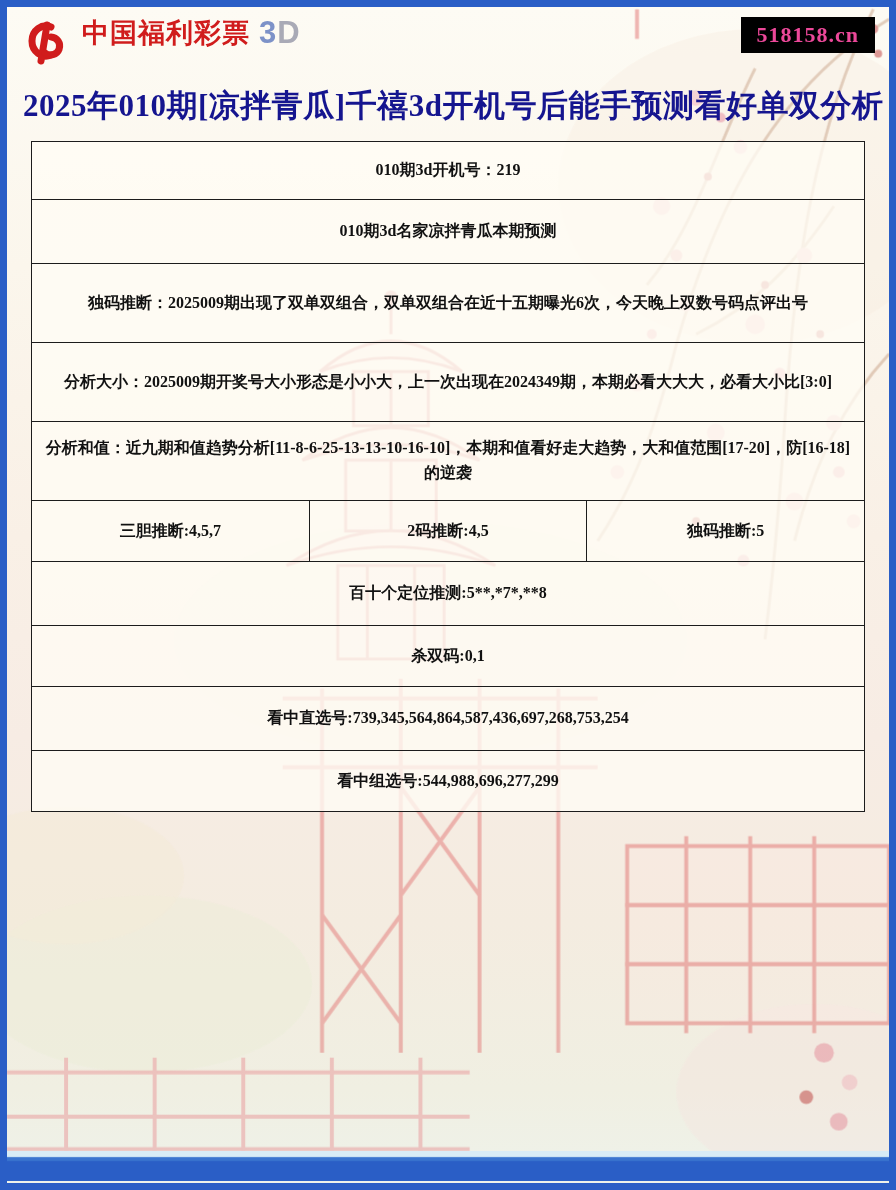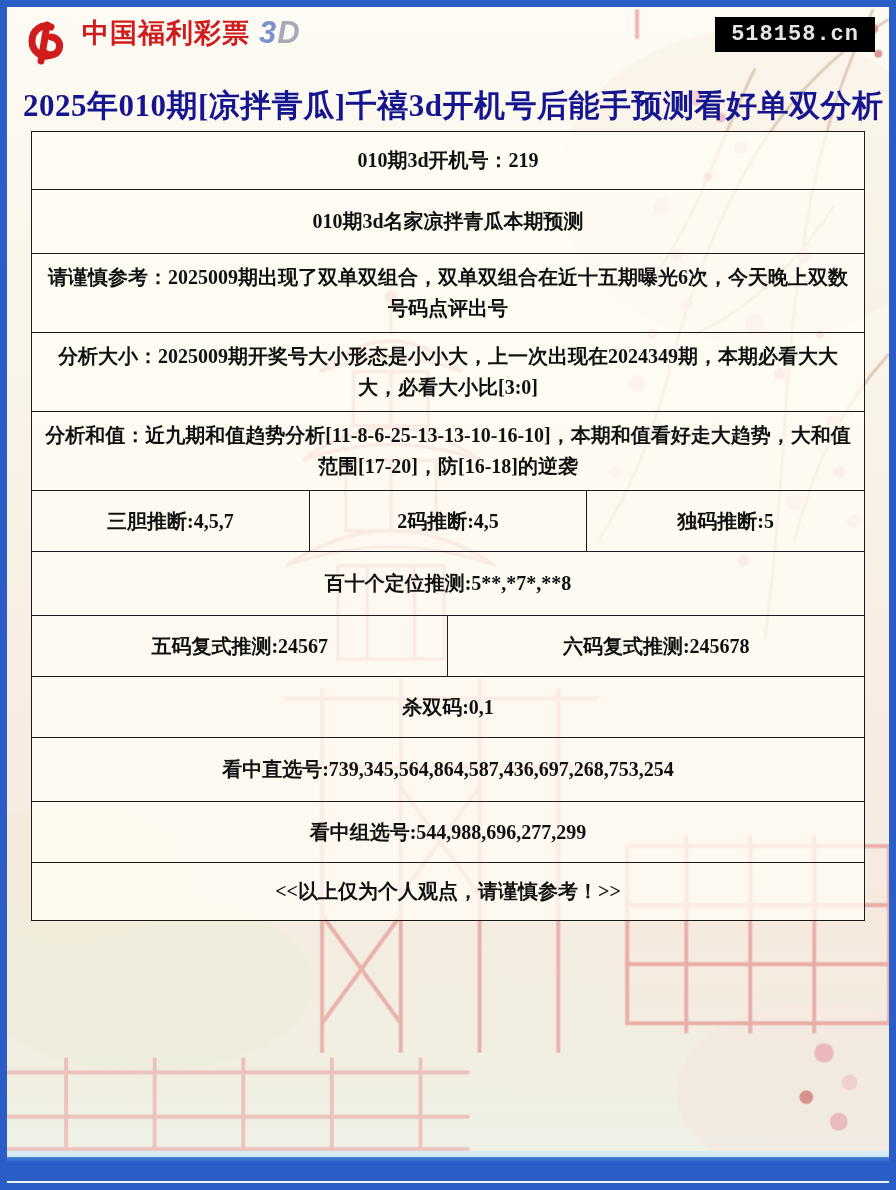--- a/index.html
+++ b/index.html
@@ -11,48 +11,48 @@
     overflow:hidden;
     background:linear-gradient(180deg,#fdfbf4 0%,#fbf6ec 22%,#f9f0e6 45%,#f7ece4 62%,#f4ece0 78%,#f0efe2 92%,#eef2ea 100%);
     font-family:"Liberation Serif","DejaVu Serif",serif;
   }
   .bg-art{position:absolute;left:0;top:0;width:100%;height:100%;z-index:0;}
   .content{position:relative;z-index:1;}
 
   .header{position:relative;height:62px;padding:8px 14px 0;}
   .logo{display:flex;align-items:flex-start;gap:9px;}
   .brand-name{color:#d01c1c;font-weight:bold;font-size:27px;font-family:"Liberation Sans","DejaVu Sans",sans-serif;letter-spacing:1px;}
-  .brand-suffix{font-style:italic;font-weight:bold;font-size:31px;font-family:"Liberation Sans","DejaVu Sans",sans-serif;}
+  .brand-suffix{font-weight:bold;font-size:31px;font-family:"Liberation Sans","DejaVu Sans",sans-serif;}
   .suffix-3{color:#7d92c8;}
   .suffix-d{color:#a9aab6;margin-left:1px;}
   .site-badge{
     position:absolute;right:14px;top:10px;
-    background:#000;color:#e5e5e5;
+    background:#000;color:#ec4899;
     font-weight:bold;font-size:22px;
-    padding:5px 16px;letter-spacing:1px;font-family:Liberation Mono, monospace;
+    padding:5px 16px;letter-spacing:1px;
   }
 
   .title{
-    margin:8px 16px 4px;
+    margin:8px 16px 14px;
     text-align:center;
     font-size:31px;font-weight:bold;
     color:#15158f;
     white-space:nowrap;
     letter-spacing:0.5px;
   }
 
   table.board{
     width:834px;margin:0 auto;
     border-collapse:collapse;
     table-layout:fixed;
   }
   table.board td{
     border:1px solid #1c1c1c;
     background:rgba(255,253,245,0.78);
-    font-weight:bold;font-size:20px;color:#111;
+    font-weight:bold;font-size:16px;color:#111;
     text-align:center;vertical-align:middle;
     padding:4px 10px;
     overflow:hidden;
   }
   td.left{text-align:left;padding:6px 14px;line-height:1.55;}
   tr.h57 td{height:49px;}
   tr.h60 td{height:52px;}
   tr.h63 td{height:55px;text-align:center;}
   tr.h80 td{height:70px;}
 </style>
@@ -199,48 +199,41 @@
           <col>
         </colgroup>
       <tbody>
           <tr class="h57">
         <td colspan="6">010期3d开机号：219</td>
       </tr>
       <tr class="h63">
         <td colspan="6">010期3d名家凉拌青瓜本期预测</td>
       </tr>
       <tr class="h80">
-        <td colspan="6" class="left">请谨慎参考：2025009期出现了双单双组合，双单双组合在近十五期曝光6次，今天晚上双数号码点评出号</td>
+        <td colspan="6" class="left">独码推断：2025009期出现了双单双组合，双单双组合在近十五期曝光6次，今天晚上双数号码点评出号</td>
       </tr>
       <tr class="h80">
         <td colspan="6" class="left">分析大小：2025009期开奖号大小形态是小小大，上一次出现在2024349期，本期必看大大大，必看大小比[3:0]</td>
       </tr>
       <tr class="h80">
         <td colspan="6" class="left">分析和值：近九期和值趋势分析[11-8-6-25-13-13-10-16-10]，本期和值看好走大趋势，大和值范围[17-20]，防[16-18]的逆袭</td>
       </tr>
       <tr class="h60">
         <td colspan="2">三胆推断:4,5,7</td>
         <td colspan="2">2码推断:4,5</td>
         <td colspan="2">独码推断:5</td>
       </tr>
       <tr class="h63">
         <td colspan="6">百十个定位推测:5**,*7*,**8</td>
       </tr>
       <tr class="h60">
-        <td colspan="3">五码复式推测:24567</td>
-        <td colspan="3">六码复式推测:245678</td>
-      </tr>
-      <tr class="h60">
         <td colspan="6">杀双码:0,1</td>
       </tr>
       <tr class="h63">
         <td colspan="6">看中直选号:739,345,564,864,587,436,697,268,753,254</td>
       </tr>
       <tr class="h60">
         <td colspan="6">看中组选号:544,988,696,277,299</td>
-      </tr>
-      <tr class="h57">
-        <td colspan="6">&lt;&lt;以上仅为个人观点，请谨慎参考！&gt;&gt;</td>
       </tr>
     </tbody>
       </table>
   </div>
 </div>
 
 </body></html>

